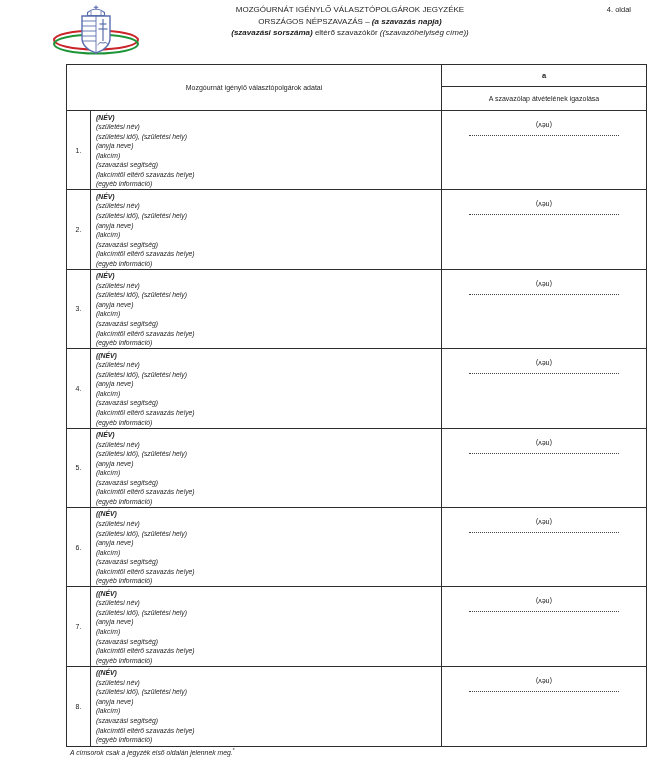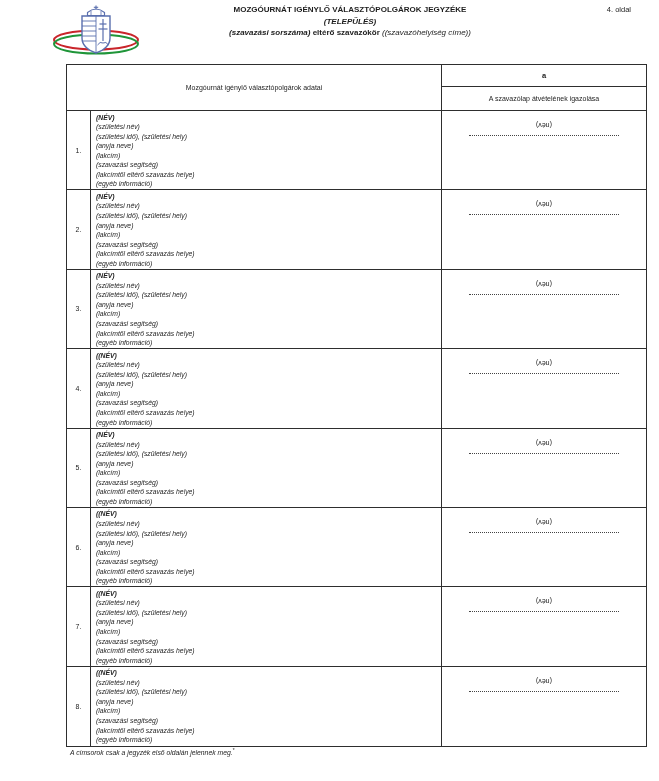--- a/index.html
+++ b/index.html
@@ -6,21 +6,21 @@
   body{
     width:659px;height:781px;position:relative;background:#ffffff;
     font-family:"Liberation Sans", sans-serif;color:#1d1d1d;
     -webkit-font-smoothing:antialiased;
   }
   .abs{position:absolute;}
 
   
   .emblem{left:50px;top:3px;width:92px;height:56px;}
   .titleblock{left:90px;top:4px;width:520px;text-align:center;line-height:11.6px;font-size:8px;}
-  .t-b{font-weight:bold;}
+  .t-b{font-weight:normal;}
   .t-bi{font-weight:bold;font-style:italic;}
   .t-i{font-style:italic;}
   .pageno{right:28px;top:5px;font-size:7.5px;}
 
   
   .table{left:66px;top:64px;width:581px;border:1px solid #2e2e2e;box-sizing:border-box;background:#fff;}
   .thead{display:flex;height:45px;border-bottom:1px solid #2e2e2e;}
   .th-left{width:375px;border-right:1px solid #2e2e2e;display:flex;align-items:center;justify-content:center;
            font-size:7px;box-sizing:border-box;}
   .th-right{flex:1;display:flex;flex-direction:column;}
@@ -66,21 +66,24 @@
     <path d="M37.5 12.5 v-3 q8.5 -7 17 0 v3 z" fill="#ffffff" stroke="#5a6fae" stroke-width="1.2"></path>
     <line x1="46" y1="2.5" x2="46" y2="6.5" stroke="#5a6fae" stroke-width="1.1"></line>
     <line x1="43.8" y1="4.3" x2="48.2" y2="4.3" stroke="#5a6fae" stroke-width="1.1"></line>
     <line x1="41" y1="8" x2="41" y2="12" stroke="#5a6fae" stroke-width="0.8"></line>
     <line x1="51" y1="8" x2="51" y2="12" stroke="#5a6fae" stroke-width="0.8"></line>
   </svg>
 </div>
 
 <div class="abs titleblock">
   <div class="t-b">MOZGÓURNÁT IGÉNYLŐ VÁLASZTÓPOLGÁROK JEGYZÉKE</div>
-  <div class="t-bi">(TELEPÜLÉS)</div>
+  <div>
+    <span class="t-b">ORSZÁGOS NÉPSZAVAZÁS –</span>
+    <span class="t-bi">(a szavazás napja)</span>
+  </div>
   <div>
     <span class="t-bi">(szavazási sorszáma)</span>
     <span class="t-b">eltérő szavazókör</span>
     <span class="t-i">((szavazóhelyiség címe))</span>
   </div>
 </div>
 
 <div class="abs pageno">4. oldal</div>
 
 <div class="abs table">

